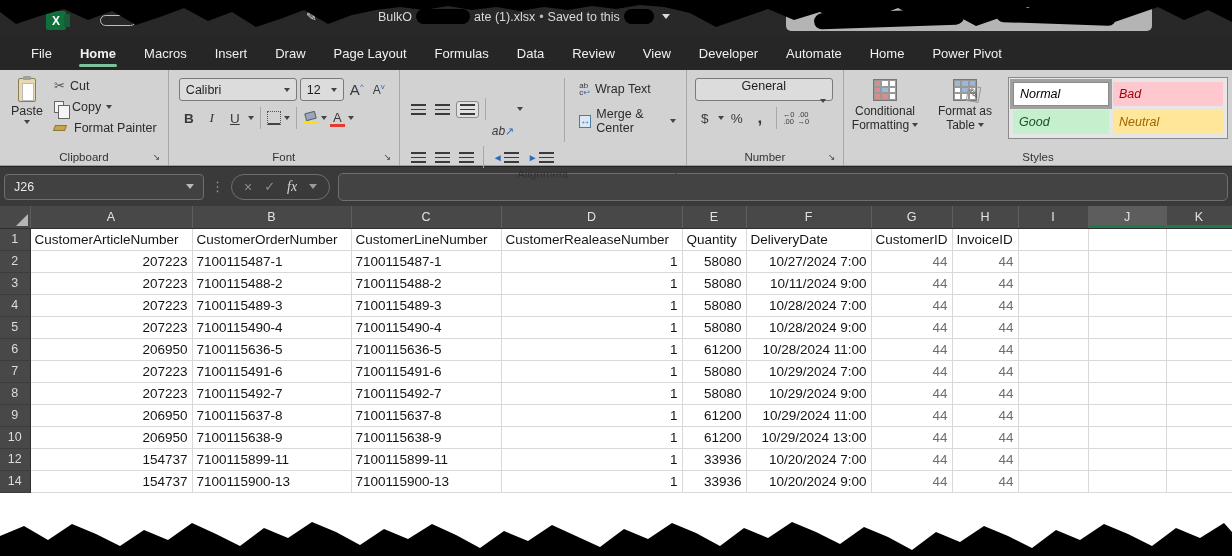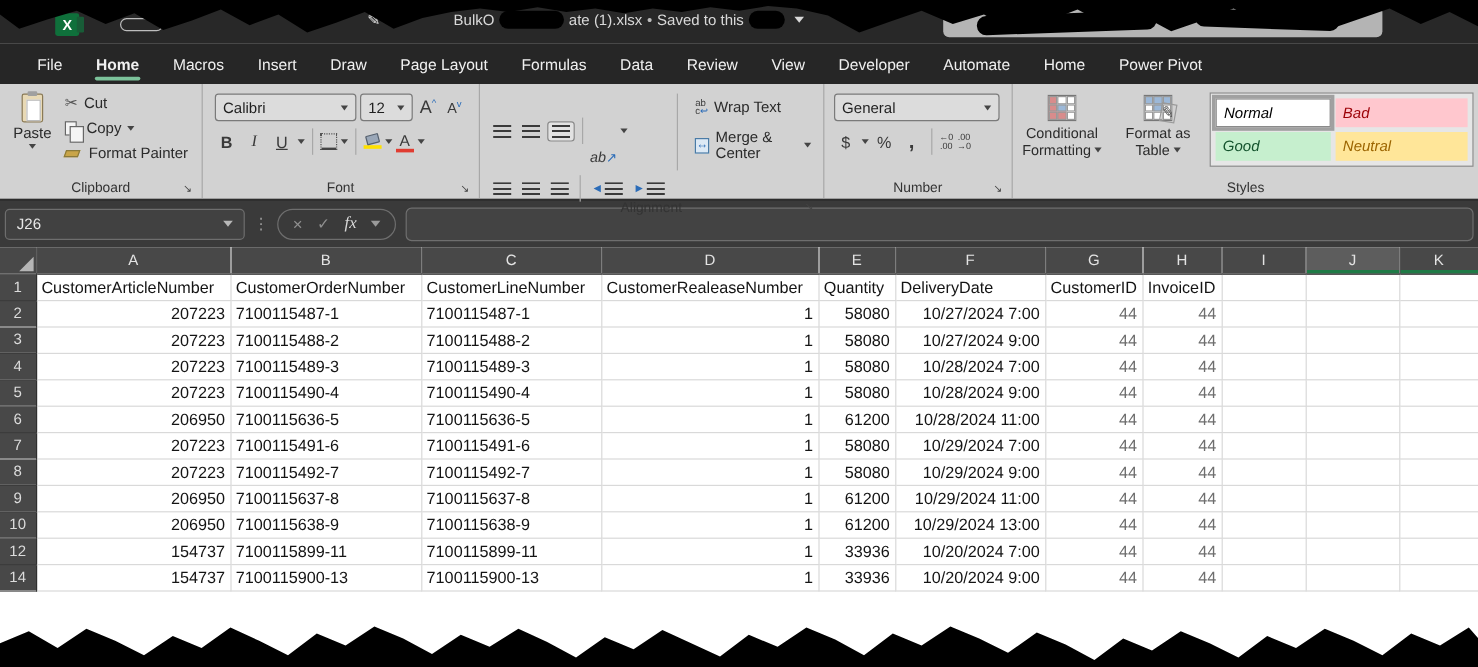--- a/index.html
+++ b/index.html
@@ -90,21 +90,21 @@
   .orient .arr { color:#2b6cb8; font-style:normal; font-size:11px; }
   .indent-arr { color:#2b6cb8; font-size:10px; margin-right:1px; }
   .align-right-col { display:flex; flex-direction:column; gap:7px; padding:2px 2px 0 8px; }
   .wrap-ic { font-size:8px; line-height:7px; color:#3a3a3a; text-align:left; }
   .wrap-ic .arr { color:#2b6cb8; }
   .merge-ic { width:16px; height:13px; border:1px solid #4a7ba6; background:#dce9f5; color:#2b6cb8; font-size:10px;
     display:flex; align-items:center; justify-content:center; line-height:1; }
 
   
   .num-rows { display:flex; flex-direction:column; gap:6px; padding:4px 2px 0 4px; }
-  .numfmt { width:138px; }
+  .numfmt { width:138px;flex-direction:column; }
   .dec-ic { display:flex; flex-direction:column; font-size:7.5px; line-height:7px; color:#3a3a3a; align-items:center; }
   .comma-ic { font-size:17px; font-weight:bold; color:#3a3a3a; line-height:10px; }
 
   
   .styles-content { display:flex; align-items:flex-start; gap:6px; padding-top:3px; }
   .bigbtn { display:flex; flex-direction:column; align-items:center; width:74px; font-size:12px; color:#2b2b2b;
     text-align:center; line-height:14px; padding-top:2px; }
   .cf-ic, .ft-ic { width:24px; height:22px; display:grid; grid-template-columns:repeat(3,1fr); grid-template-rows:repeat(3,1fr);
     border:1px solid #777; background:#fff; margin-bottom:3px; }
   .cf-ic span, .ft-ic span { border:0.5px solid #999; }
@@ -484,21 +484,21 @@
             <td class="cell "></td>
             <td class="cell "></td>
           </tr>
           <tr>
             <td class="rowhdr">3</td>
             <td class="cell num">207223</td>
             <td class="cell txt">7100115488-2</td>
             <td class="cell txt">7100115488-2</td>
             <td class="cell num">1</td>
             <td class="cell num">58080</td>
-            <td class="cell num">10/27/2024 9:00</td>
+            <td class="cell num">10/11/2024 9:00</td>
             <td class="cell num gray">44</td>
             <td class="cell num gray">44</td>
             <td class="cell "></td>
             <td class="cell "></td>
             <td class="cell "></td>
           </tr>
           <tr>
             <td class="rowhdr">4</td>
             <td class="cell num">207223</td>
             <td class="cell txt">7100115489-3</td>

